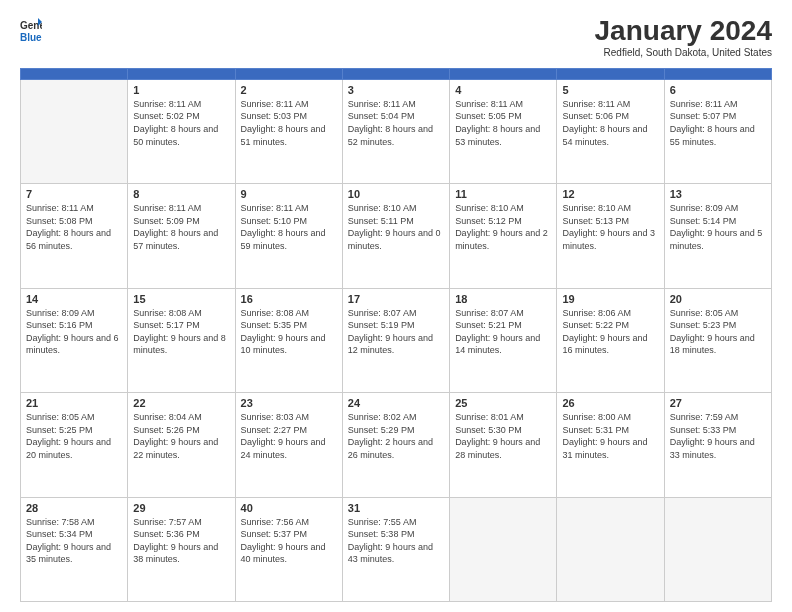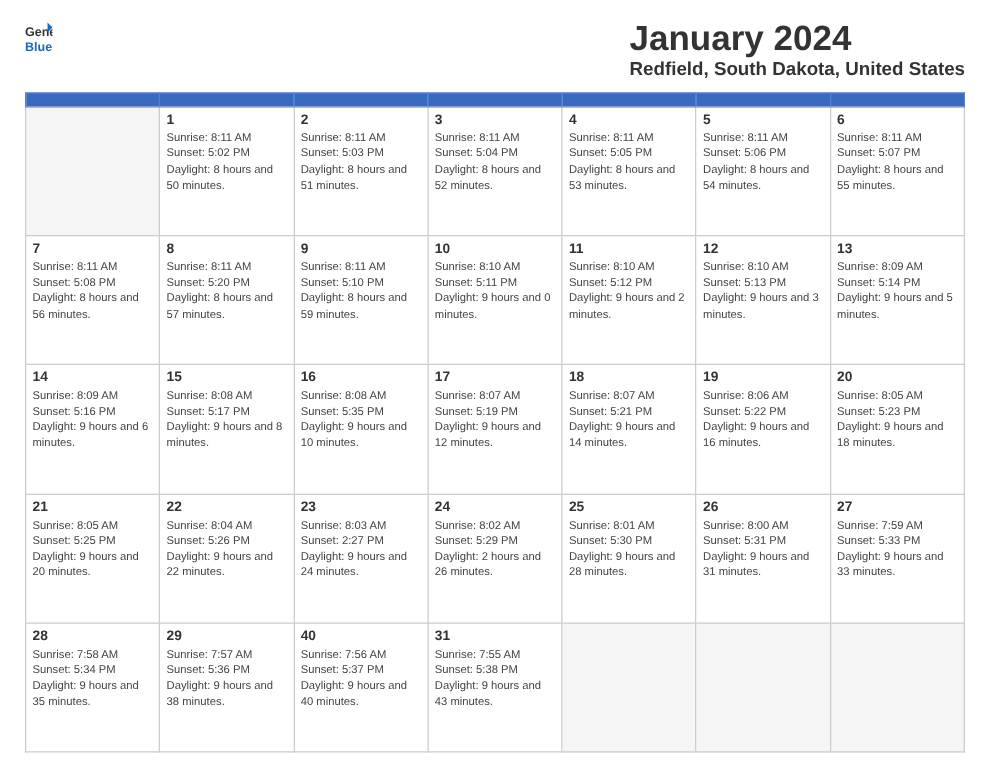--- a/index.html
+++ b/index.html
@@ -22,30 +22,31 @@
       align-items: flex-start;
       justify-content: space-between;
       margin-bottom: 10px;
     }
     .logo {
       display: flex;
       align-items: center;
       gap: 4px;
     }
     .title-block {
+      text-align: right;
     }
     .title-block h1 {
       font-size: 28px;
       font-weight: bold;
       color: #333;
       line-height: 1.1;
     }
     .title-block h2 {
-      font-size: 15px;
-      font-weight: bold;
+      font-size: 10px;
+      font-weight: normal;
       color: #333;
     }
     .calendar {
       flex: 1;
       border-collapse: collapse;
       width: 100%;
       font-size: 9.5px;
       color: #333;
       table-layout: fixed;
     }
@@ -174,21 +175,21 @@
         <div class="day-info">
           <div>Sunrise: 8:11 AM</div>
           <div>Sunset: 5:08 PM</div>
           <div>Daylight: 8 hours and 56 minutes.</div>
         </div>
       </td>
           <td>
         <span class="day-num">8</span>
         <div class="day-info">
           <div>Sunrise: 8:11 AM</div>
-          <div>Sunset: 5:20 PM</div>
+          <div>Sunset: 5:09 PM</div>
           <div>Daylight: 8 hours and 57 minutes.</div>
         </div>
       </td>
           <td>
         <span class="day-num">9</span>
         <div class="day-info">
           <div>Sunrise: 8:11 AM</div>
           <div>Sunset: 5:10 PM</div>
           <div>Daylight: 8 hours and 59 minutes.</div>
         </div>

